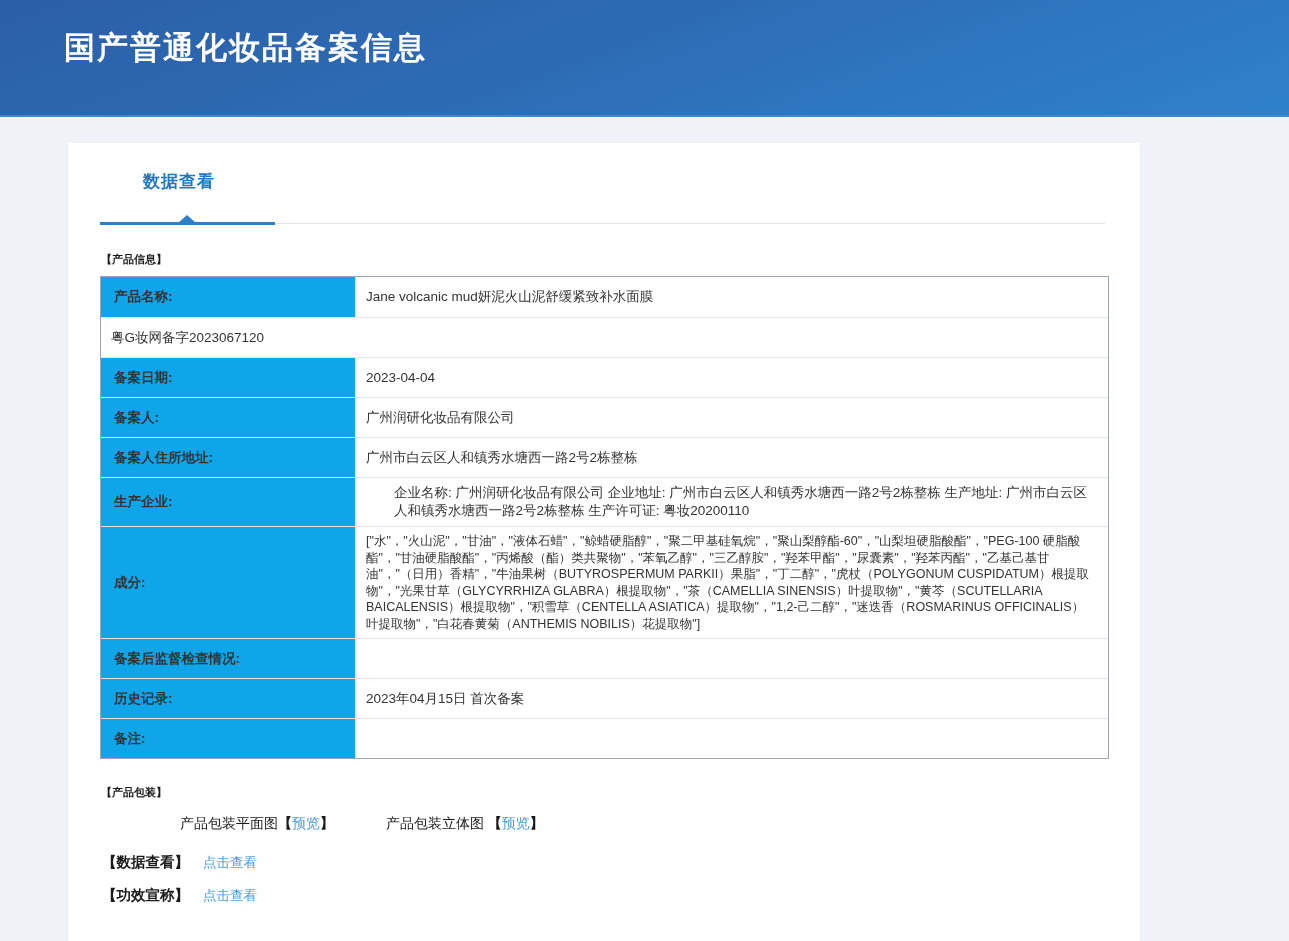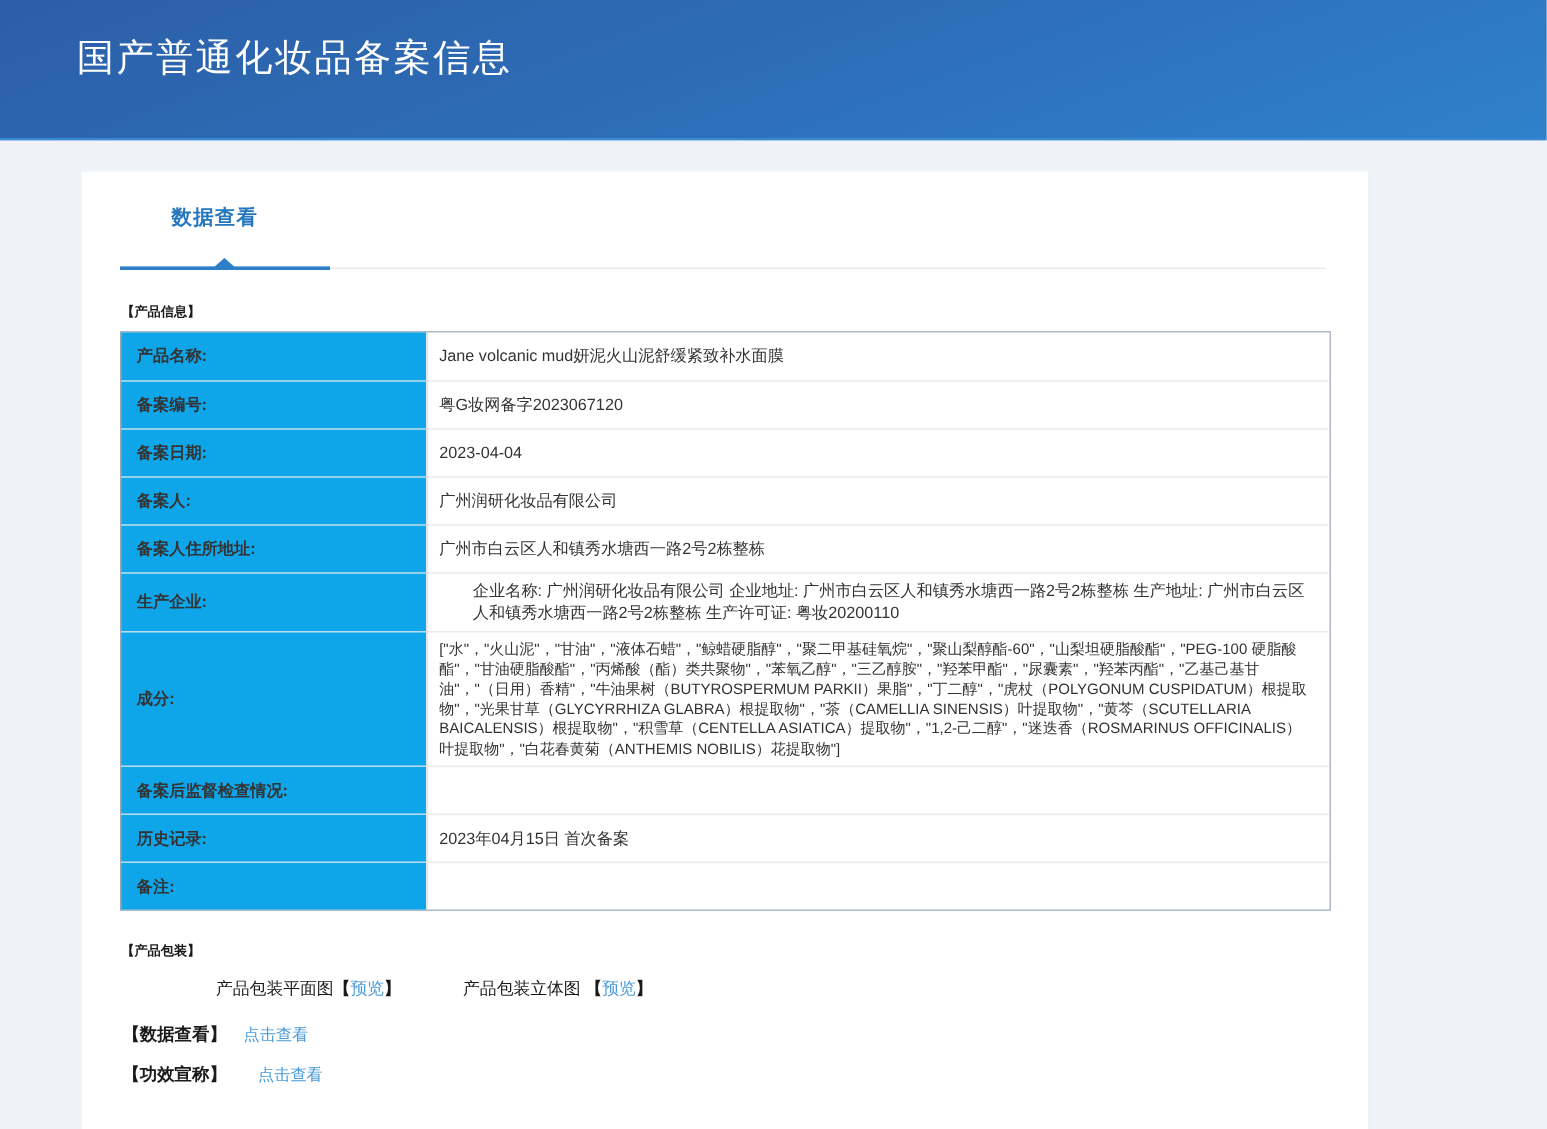--- a/index.html
+++ b/index.html
@@ -11,21 +11,21 @@
   }
   
   .page-header {
     width: 100%; height: 117px;
     background: linear-gradient(160deg, #2b5fa8 0%, #2d6cb5 45%, #2f81cb 100%);
     border-bottom: 2px solid #3a8ad2;
   }
   .page-header h1 {
     color: #ffffff;
     font-size: 31px;
-    font-weight: 400;
+    font-weight: 700;
     letter-spacing: 2px;
     padding: 27px 0 0 64px;
   }
   
   .content-card {
     width: 1072px;
     margin: 26px 21px 0 68px;
     background: #ffffff;
     padding: 27px 0 38px 0;
     box-shadow: 0 1px 3px rgba(0,0,0,0.04);
@@ -114,21 +114,21 @@
     font-size: 14px;
     cursor: pointer;
   }
   .link-line {
     margin: 20px 0 0 34px;
     font-size: 14.5px;
     display: flex; align-items: center;
   }
   .link-line .line-title { font-weight: 700; color: #1a1a1a; }
   .link-line a.blue-link { margin-left: 14px; font-size: 13.5px; }
-  .link-line + .link-line { margin-top: 14px; gap: 12px; }
+  .link-line + .link-line { margin-top: 14px; }
 </style>
 </head>
 <body>
 
 <header class="page-header">
   <h1>国产普通化妆品备案信息</h1>
 </header>
 
 <main class="content-card">
 
@@ -142,21 +142,20 @@
   </div>
 
   <div class="section-title">【产品信息】</div>
 
   <div class="info-table">
     <div class="tr h40">
       <div class="td-label">产品名称:</div>
       <div class="td-value">Jane volcanic mud妍泥火山泥舒缓紧致补水面膜</div>
     </div>
     <div class="tr h40">
-      <div class="td-label">备案编号:</div>
       <div class="td-value">粤G妆网备字2023067120</div>
     </div>
     <div class="tr h40">
       <div class="td-label">备案日期:</div>
       <div class="td-value">2023-04-04</div>
     </div>
     <div class="tr h40">
       <div class="td-label">备案人:</div>
       <div class="td-value">广州润研化妆品有限公司</div>
     </div>

